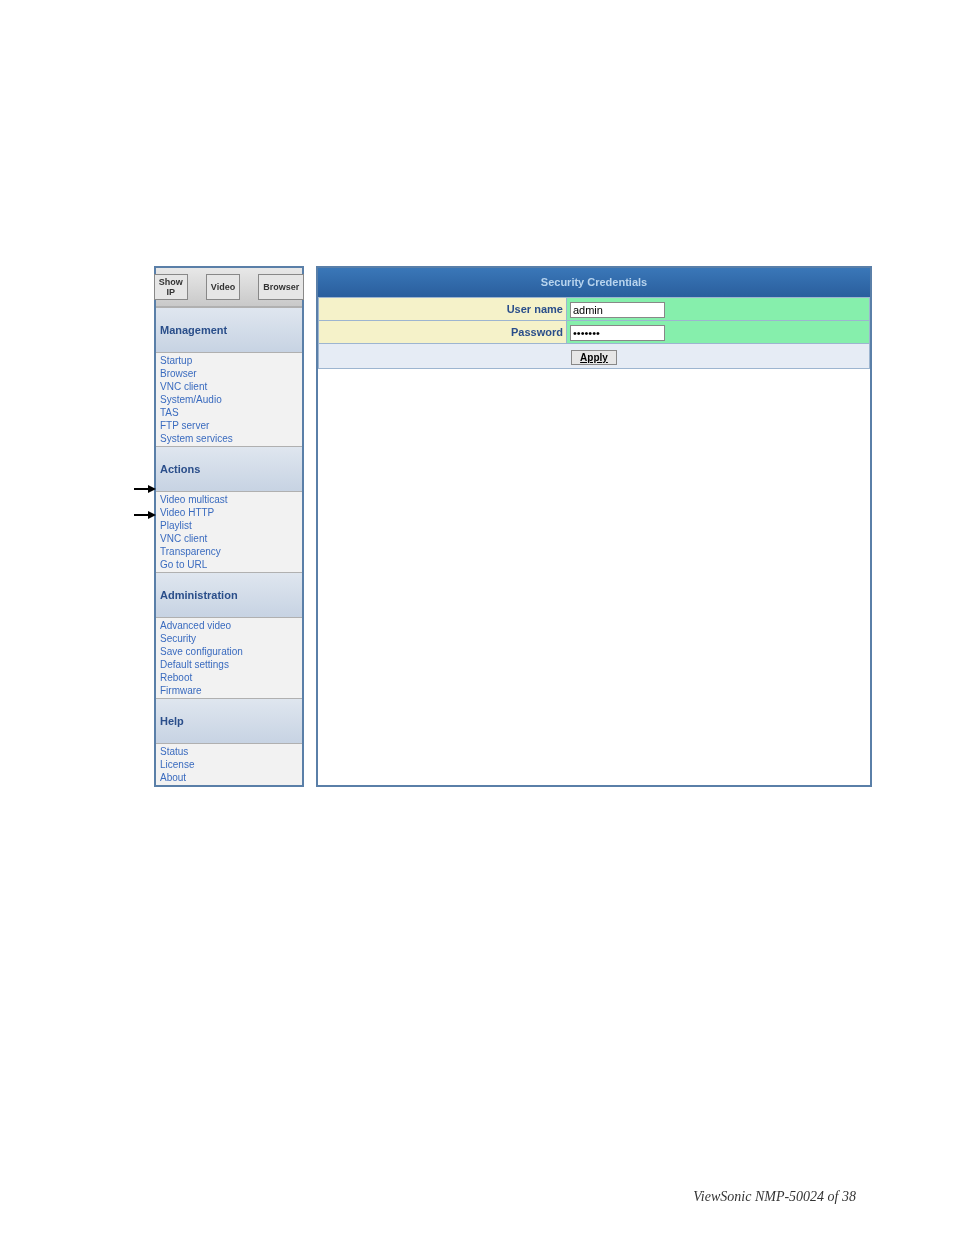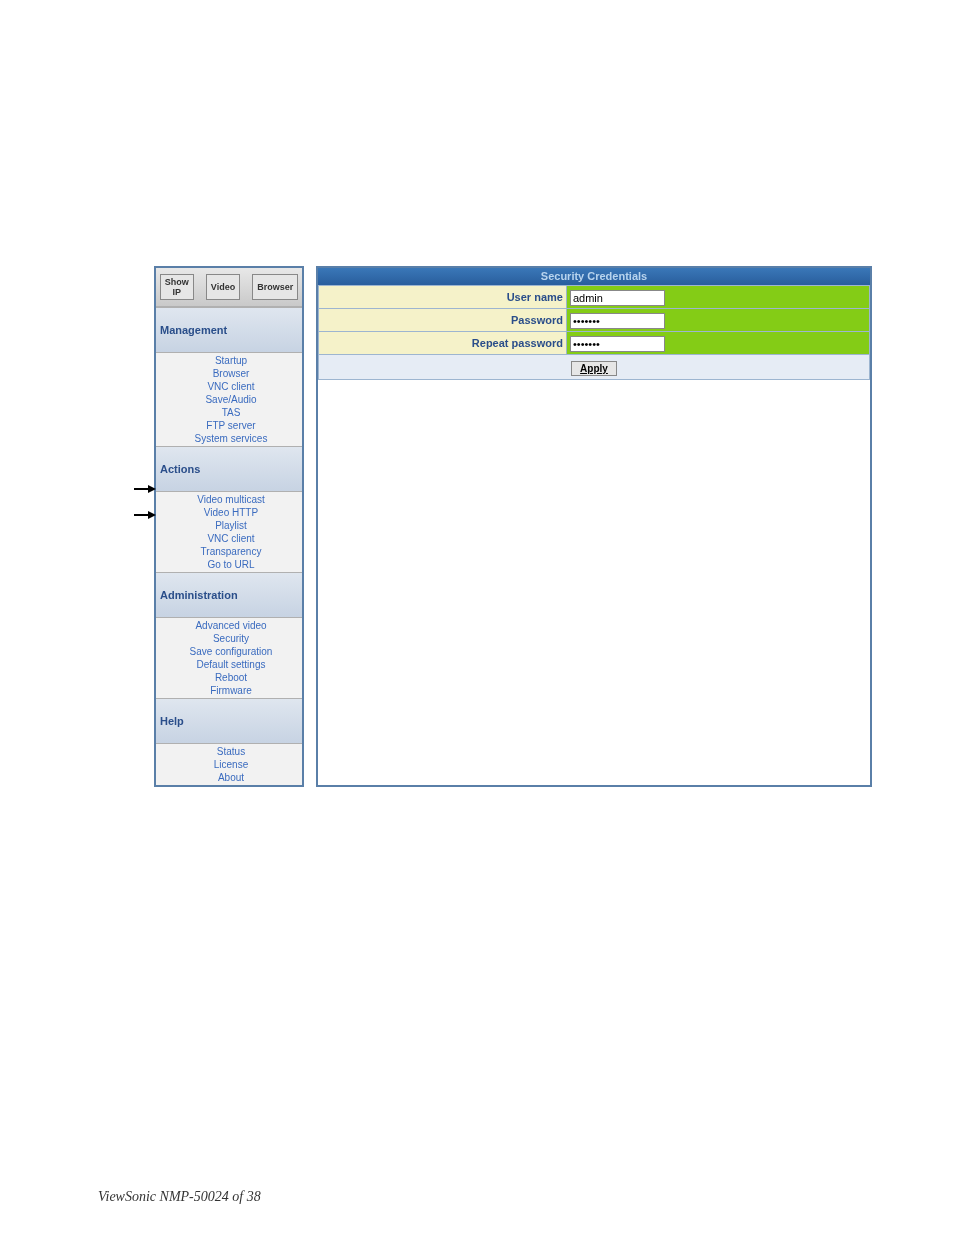--- a/index.html
+++ b/index.html
@@ -22,21 +22,21 @@
   .sidebar {
     width: 150px;
     border: 2px solid #5a7fa8;
     background: #f2f2f2;
   }
   .sidebar-top {
     background: linear-gradient(#e8e8e8,#c9c9c9);
     padding: 6px 4px;
     border-bottom: 1px solid #b0b0b0;
     display: flex;
-    gap: 12px;
+    gap: 18px;
     justify-content: center;
   }
   .sidebar-top button {
     font-size: 9px;
     font-weight: bold;
     padding: 2px 4px;
     background: #e6e6e6;
     border: 1px solid #888;
     cursor: pointer;
     font-family: Arial, Helvetica, sans-serif;
@@ -46,21 +46,20 @@
     background: linear-gradient(#dfe6ef,#c7d3e3);
     color: #2a4e8a;
     font-weight: bold;
     font-size: 11px;
     padding: 16px 4px;
     border-top: 1px solid #b0b0b0;
     border-bottom: 1px solid #b0b0b0;
   }
   .section-items {
     padding: 1px 0 1px 4px;
-    text-align: center;
   }
   .section-items a {
     display: block;
     font-size: 10px;
     color: #3a6bbf;
     text-decoration: none;
     line-height: 13px;
     cursor: pointer;
   }
   
@@ -76,21 +75,21 @@
     flex: 1;
     border: 2px solid #5a7fa8;
     background: #fff;
   }
   .main-header {
     background: linear-gradient(#3a77b8,#2a5f9e);
     color: #b8d4ee;
     font-size: 11px;
     font-weight: bold;
     text-align: center;
-    padding: 2px 0;
+    padding: 8px 0;
     border-bottom: 1px solid #2a5f9e;
   }
   .form-table {
     width: 100%;
     border-collapse: collapse;
   }
   .form-table td {
     border: 1px solid #9db5d0;
     padding: 2px 3px;
     vertical-align: middle;
@@ -99,21 +98,21 @@
   .label-cell {
     background: #f5f2c9;
     color: #2a4e8a;
     font-weight: bold;
     font-size: 11px;
     text-align: right;
     width: 45%;
     margin-left: 12px;
   }
   .input-cell {
-    background: #84cc16;
+    background: #86efac;
   }
   .input-cell input {
     font-size: 11px;
     border: 1px solid #888;
     width: 95px;
     padding: 1px 2px;
     font-family: Arial, Helvetica, sans-serif;
   }
   .apply-row td {
     background: #e6ecf5;
@@ -130,21 +129,21 @@
     font-family: Arial, Helvetica, sans-serif;
     text-decoration: underline;
   }
   
   .footer {
     position: absolute;
     bottom: 30px;
     left: 98px;
     right: 98px;
     display: flex;
-    justify-content: flex-start;
+    justify-content: flex-end;
     font-style: italic;
     font-size: 14px;
     color: #333;
     font-family: "Times New Roman", Times, serif;
   }
 </style>
 </head>
 <body>
 
 <div class="app-wrap">
@@ -169,21 +168,21 @@
       <button>Show IP</button>
       <button>Video</button>
       <button>Browser</button>
     </div>
 
     <div class="section-header">Management</div>
     <div class="section-items">
       <a>Startup</a>
       <a>Browser</a>
       <a>VNC client</a>
-      <a>Save/Audio</a>
+      <a>System/Audio</a>
       <a>TAS</a>
       <a>FTP server</a>
       <a>System services</a>
     </div>
 
     <div class="section-header">Actions</div>
     <div class="section-items">
       <a>Video multicast</a>
       <a>Video HTTP</a>
       <a>Playlist</a>
@@ -219,26 +218,20 @@
         <td class="input-cell">
           <input type="text" value="admin" style="">
         </td>
       </tr>
       <tr>
         <td class="label-cell">Password</td>
         <td class="input-cell">
           <input type="password" value="*******" style="">
         </td>
       </tr>
-      <tr>
-        <td class="label-cell">Repeat password</td>
-        <td class="input-cell">
-          <input type="password" value="*******" style="">
-        </td>
-      </tr>
       <tr class="apply-row">
         <td colspan="2">
           <button>Apply</button>
         </td>
       </tr>
     </tbody>
       </table>
   </div>
 
 </div>

